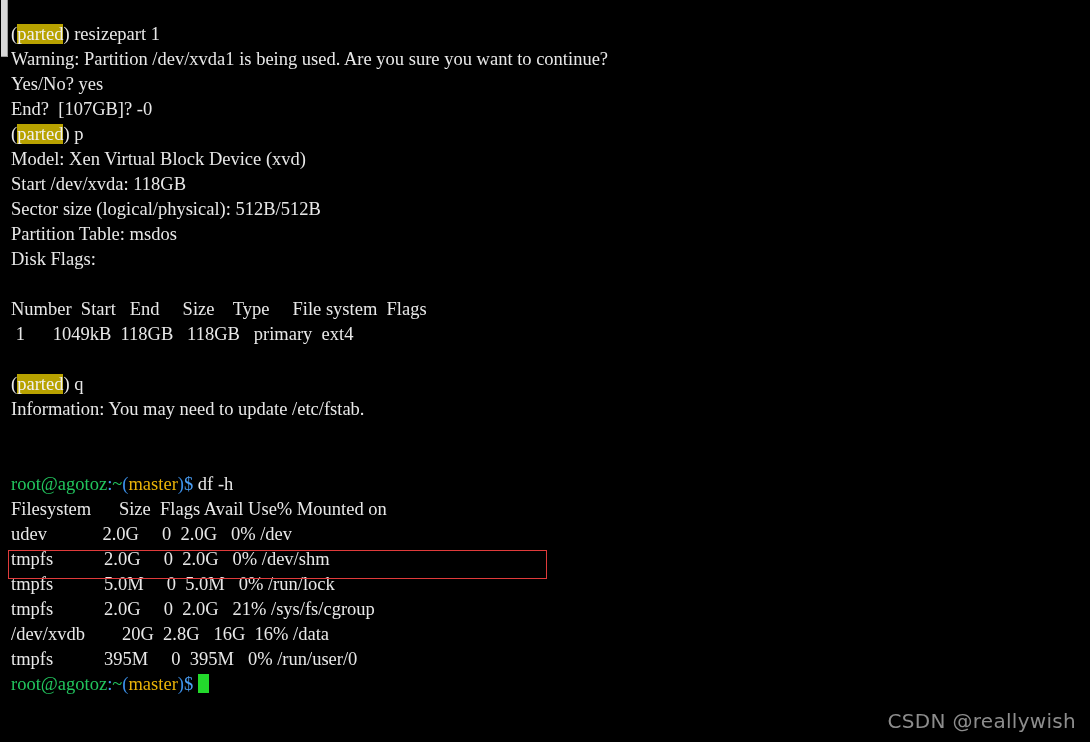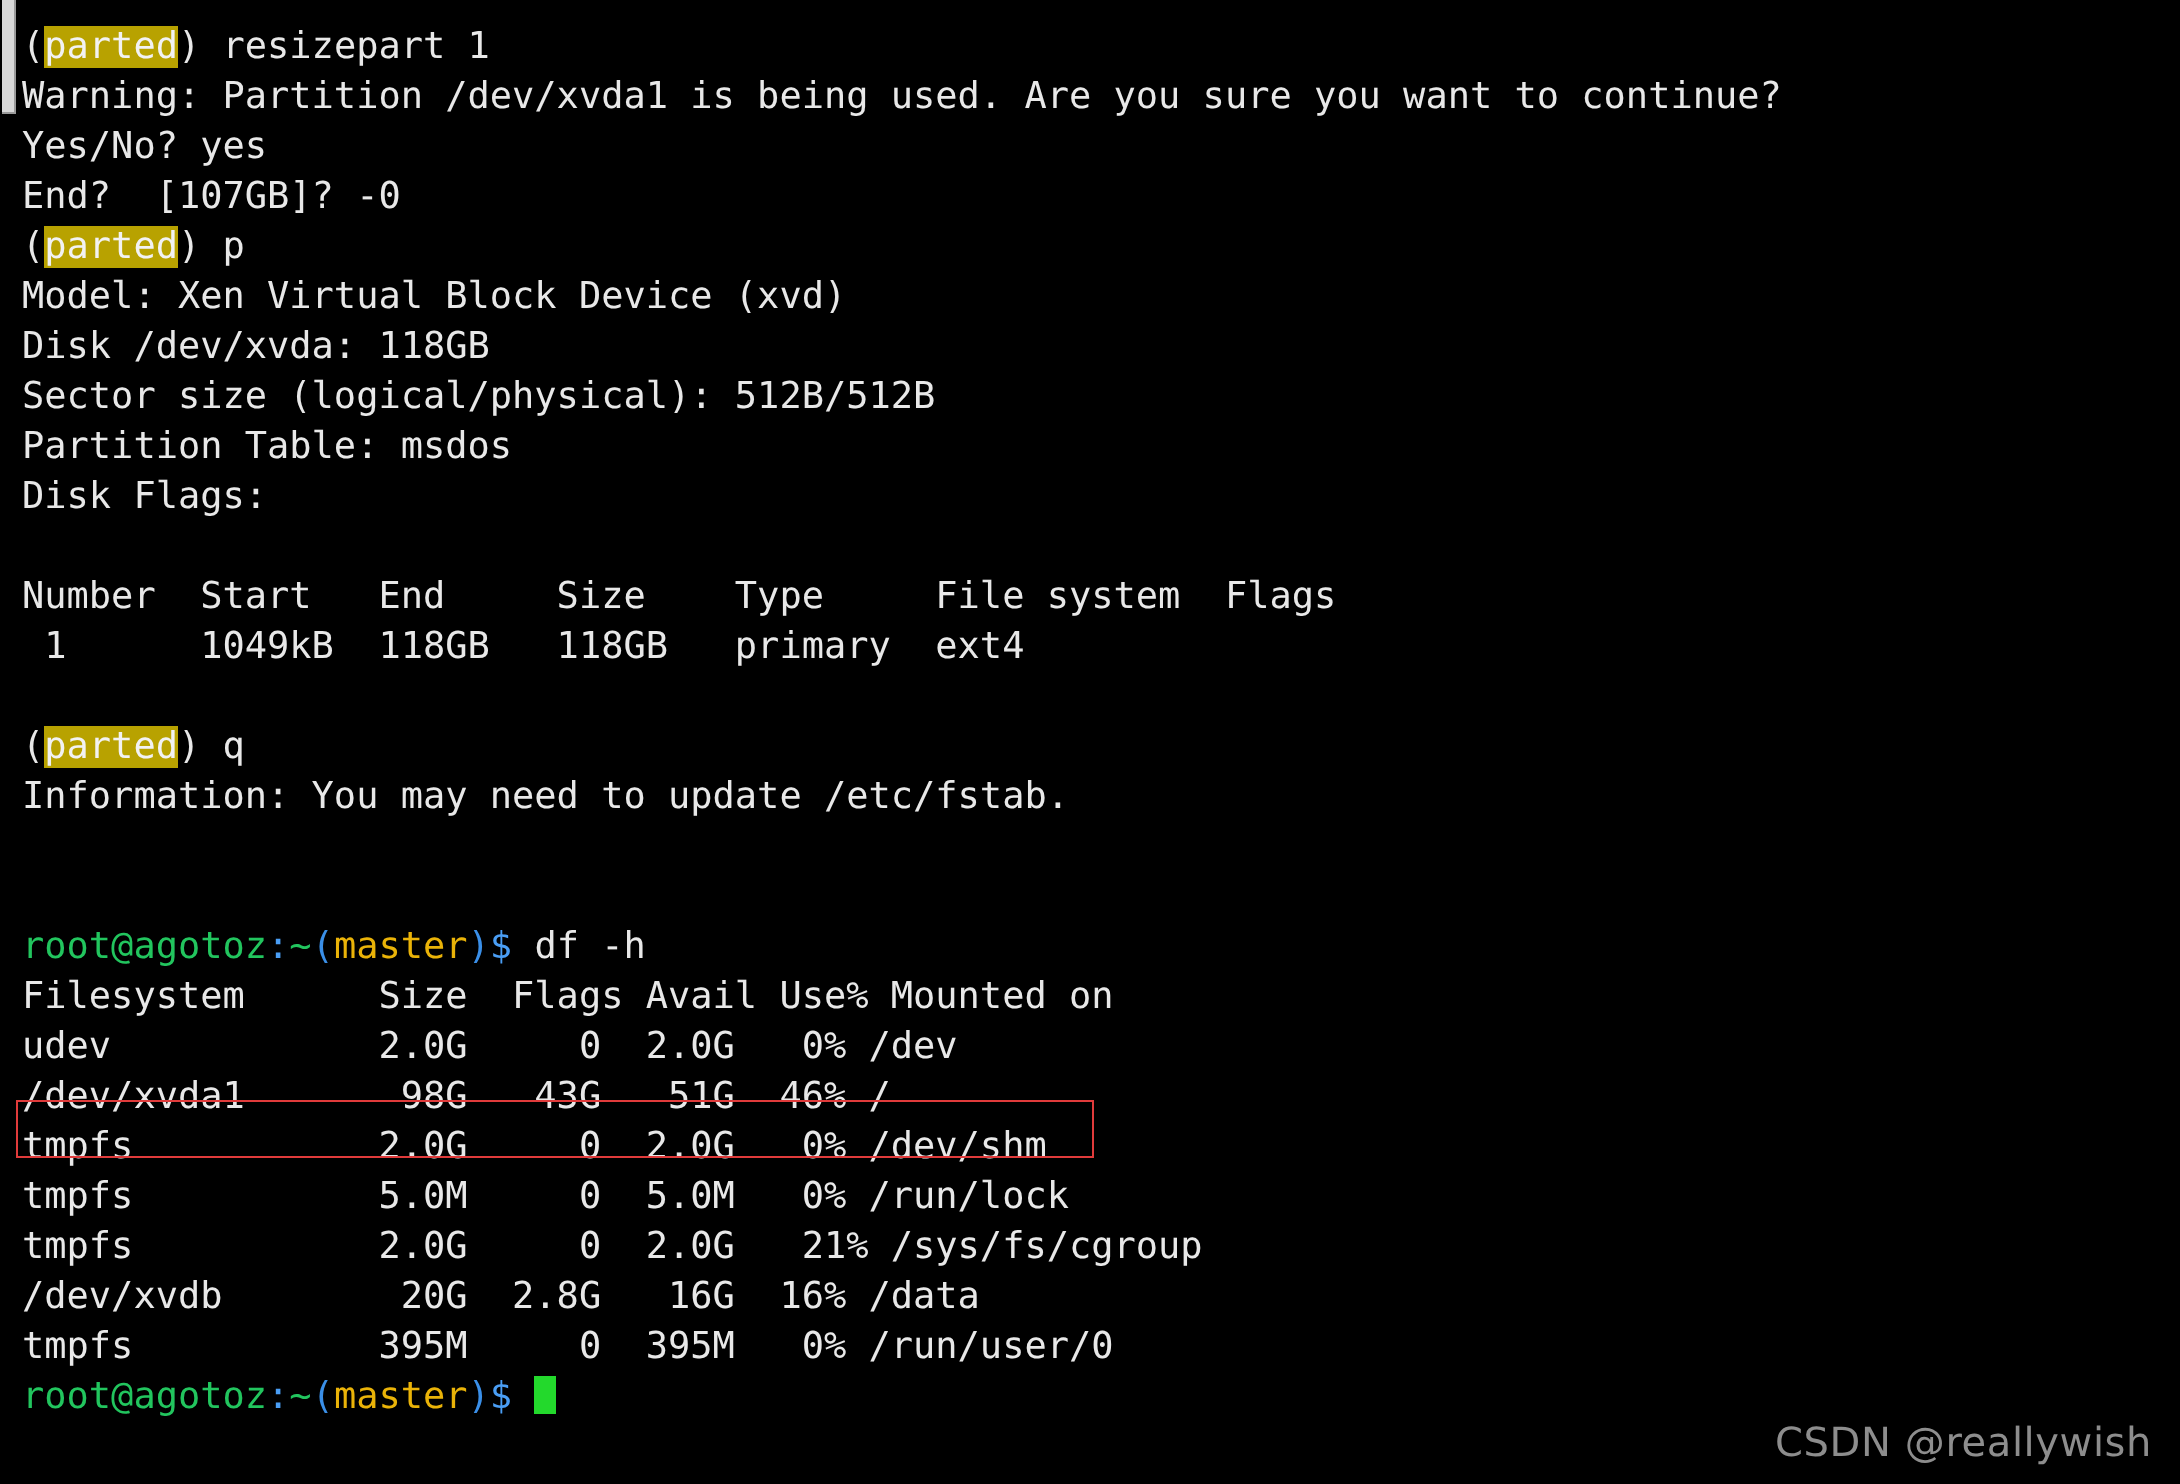--- a/index.html
+++ b/index.html
@@ -43,22 +43,23 @@
     border-bottom: 1px solid #9a9a9a;
     box-sizing: border-box;
   }
 
   .screen {
     position: absolute;
     left: 9px;
     top: 0;
     right: 0;
     bottom: 0;
-    padding-top: 11px;
+    padding-top: 22px;
     box-sizing: border-box;
+    font-family: Liberation Serif, serif;
   }
 
   .line {
     height: 25px;
     line-height: 25px;
     font-size: 18.5px;
     letter-spacing: 0px;
     color: #e4e4e4;
     white-space: pre;
     padding-left: 2px;
@@ -123,21 +124,21 @@
 
     <div class="line c-white">Warning: Partition /dev/xvda1 is being used. Are you sure you want to continue?</div>
 
     <div class="line c-white">Yes/No? yes</div>
 
     <div class="line c-white">End?  [107GB]? -0</div>
 
     <div class="line"><span class="c-white">(</span><span class="hl-parted">parted</span><span class="c-white">) </span><span class="c-white">p</span></div>
 
     <div class="line c-white">Model: Xen Virtual Block Device (xvd)</div>
-    <div class="line c-white">Disk /dev/xvda: 118GB</div>
+    <div class="line c-white">Start /dev/xvda: 118GB</div>
     <div class="line c-white">Sector size (logical/physical): 512B/512B</div>
     <div class="line c-white">Partition Table: msdos</div>
     <div class="line c-white">Disk Flags:</div>
 
     <div class="line blank">&nbsp;</div>
 
     <div class="line c-white">Number  Start   End     Size    Type     File system  Flags</div>
     <div class="line c-white"> 1      1049kB  118GB   118GB   primary  ext4</div>
 
     <div class="line blank">&nbsp;</div>
@@ -146,21 +147,20 @@
 
     <div class="line c-white">Information: You may need to update /etc/fstab.</div>
 
     <div class="line blank">&nbsp;</div>
     <div class="line blank">&nbsp;</div>
 
     <div class="line"><span class="c-green">root@agotoz</span><span class="c-blue">:</span><span class="c-green">~</span><span class="c-cyan">(</span><span class="c-magenta">master</span><span class="c-cyan">)</span><span class="c-blue">$</span><span class="c-white"> df -h</span></div>
 
     <div class="line c-white">Filesystem      Size  Flags Avail Use% Mounted on</div>
     <div class="line c-white">udev            2.0G     0  2.0G   0% /dev</div>
-    <div class="line c-white">/dev/xvda1       98G   43G   51G  46% /</div>
     <div class="line c-white">tmpfs           2.0G     0  2.0G   0% /dev/shm</div>
     <div class="line c-white">tmpfs           5.0M     0  5.0M   0% /run/lock</div>
     <div class="line c-white">tmpfs           2.0G     0  2.0G   21% /sys/fs/cgroup</div>
     <div class="line c-white">/dev/xvdb        20G  2.8G   16G  16% /data</div>
     <div class="line c-white">tmpfs           395M     0  395M   0% /run/user/0</div>
 
     <div class="line"><span class="c-green">root@agotoz</span><span class="c-blue">:</span><span class="c-green">~</span><span class="c-cyan">(</span><span class="c-magenta">master</span><span class="c-cyan">)</span><span class="c-blue">$</span><span class="c-white"> </span><span class="cursor"></span></div>
 
   </div>
 

